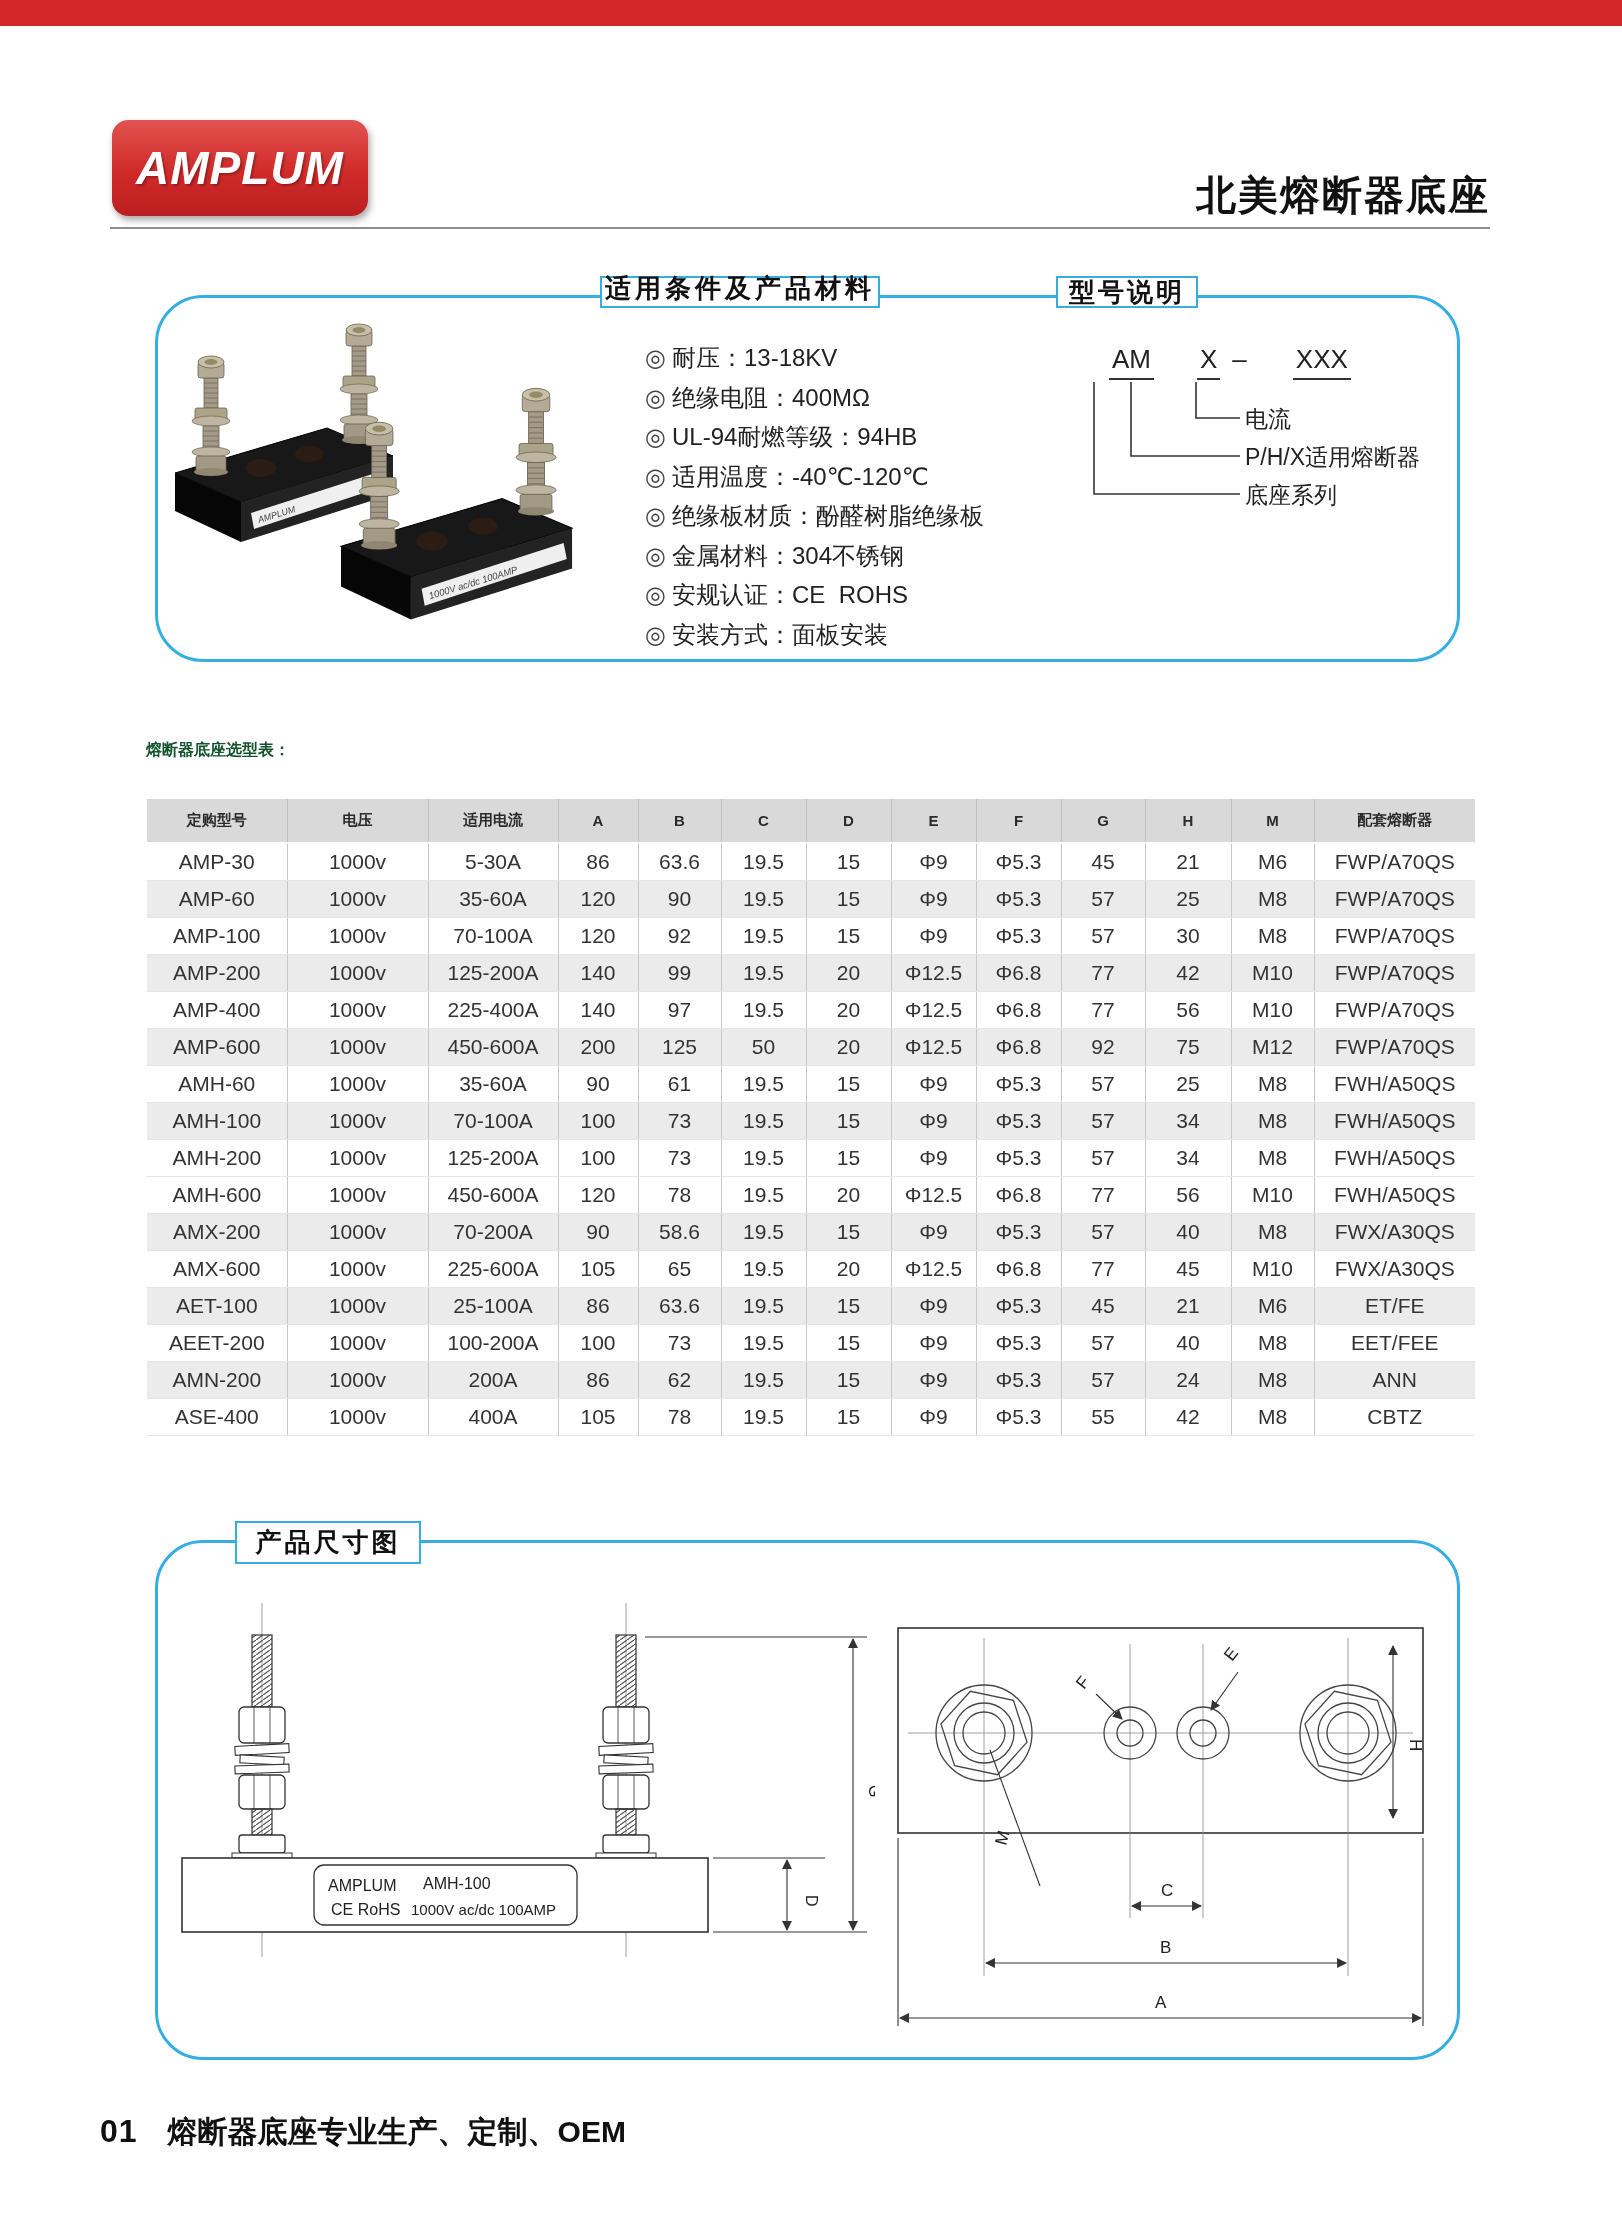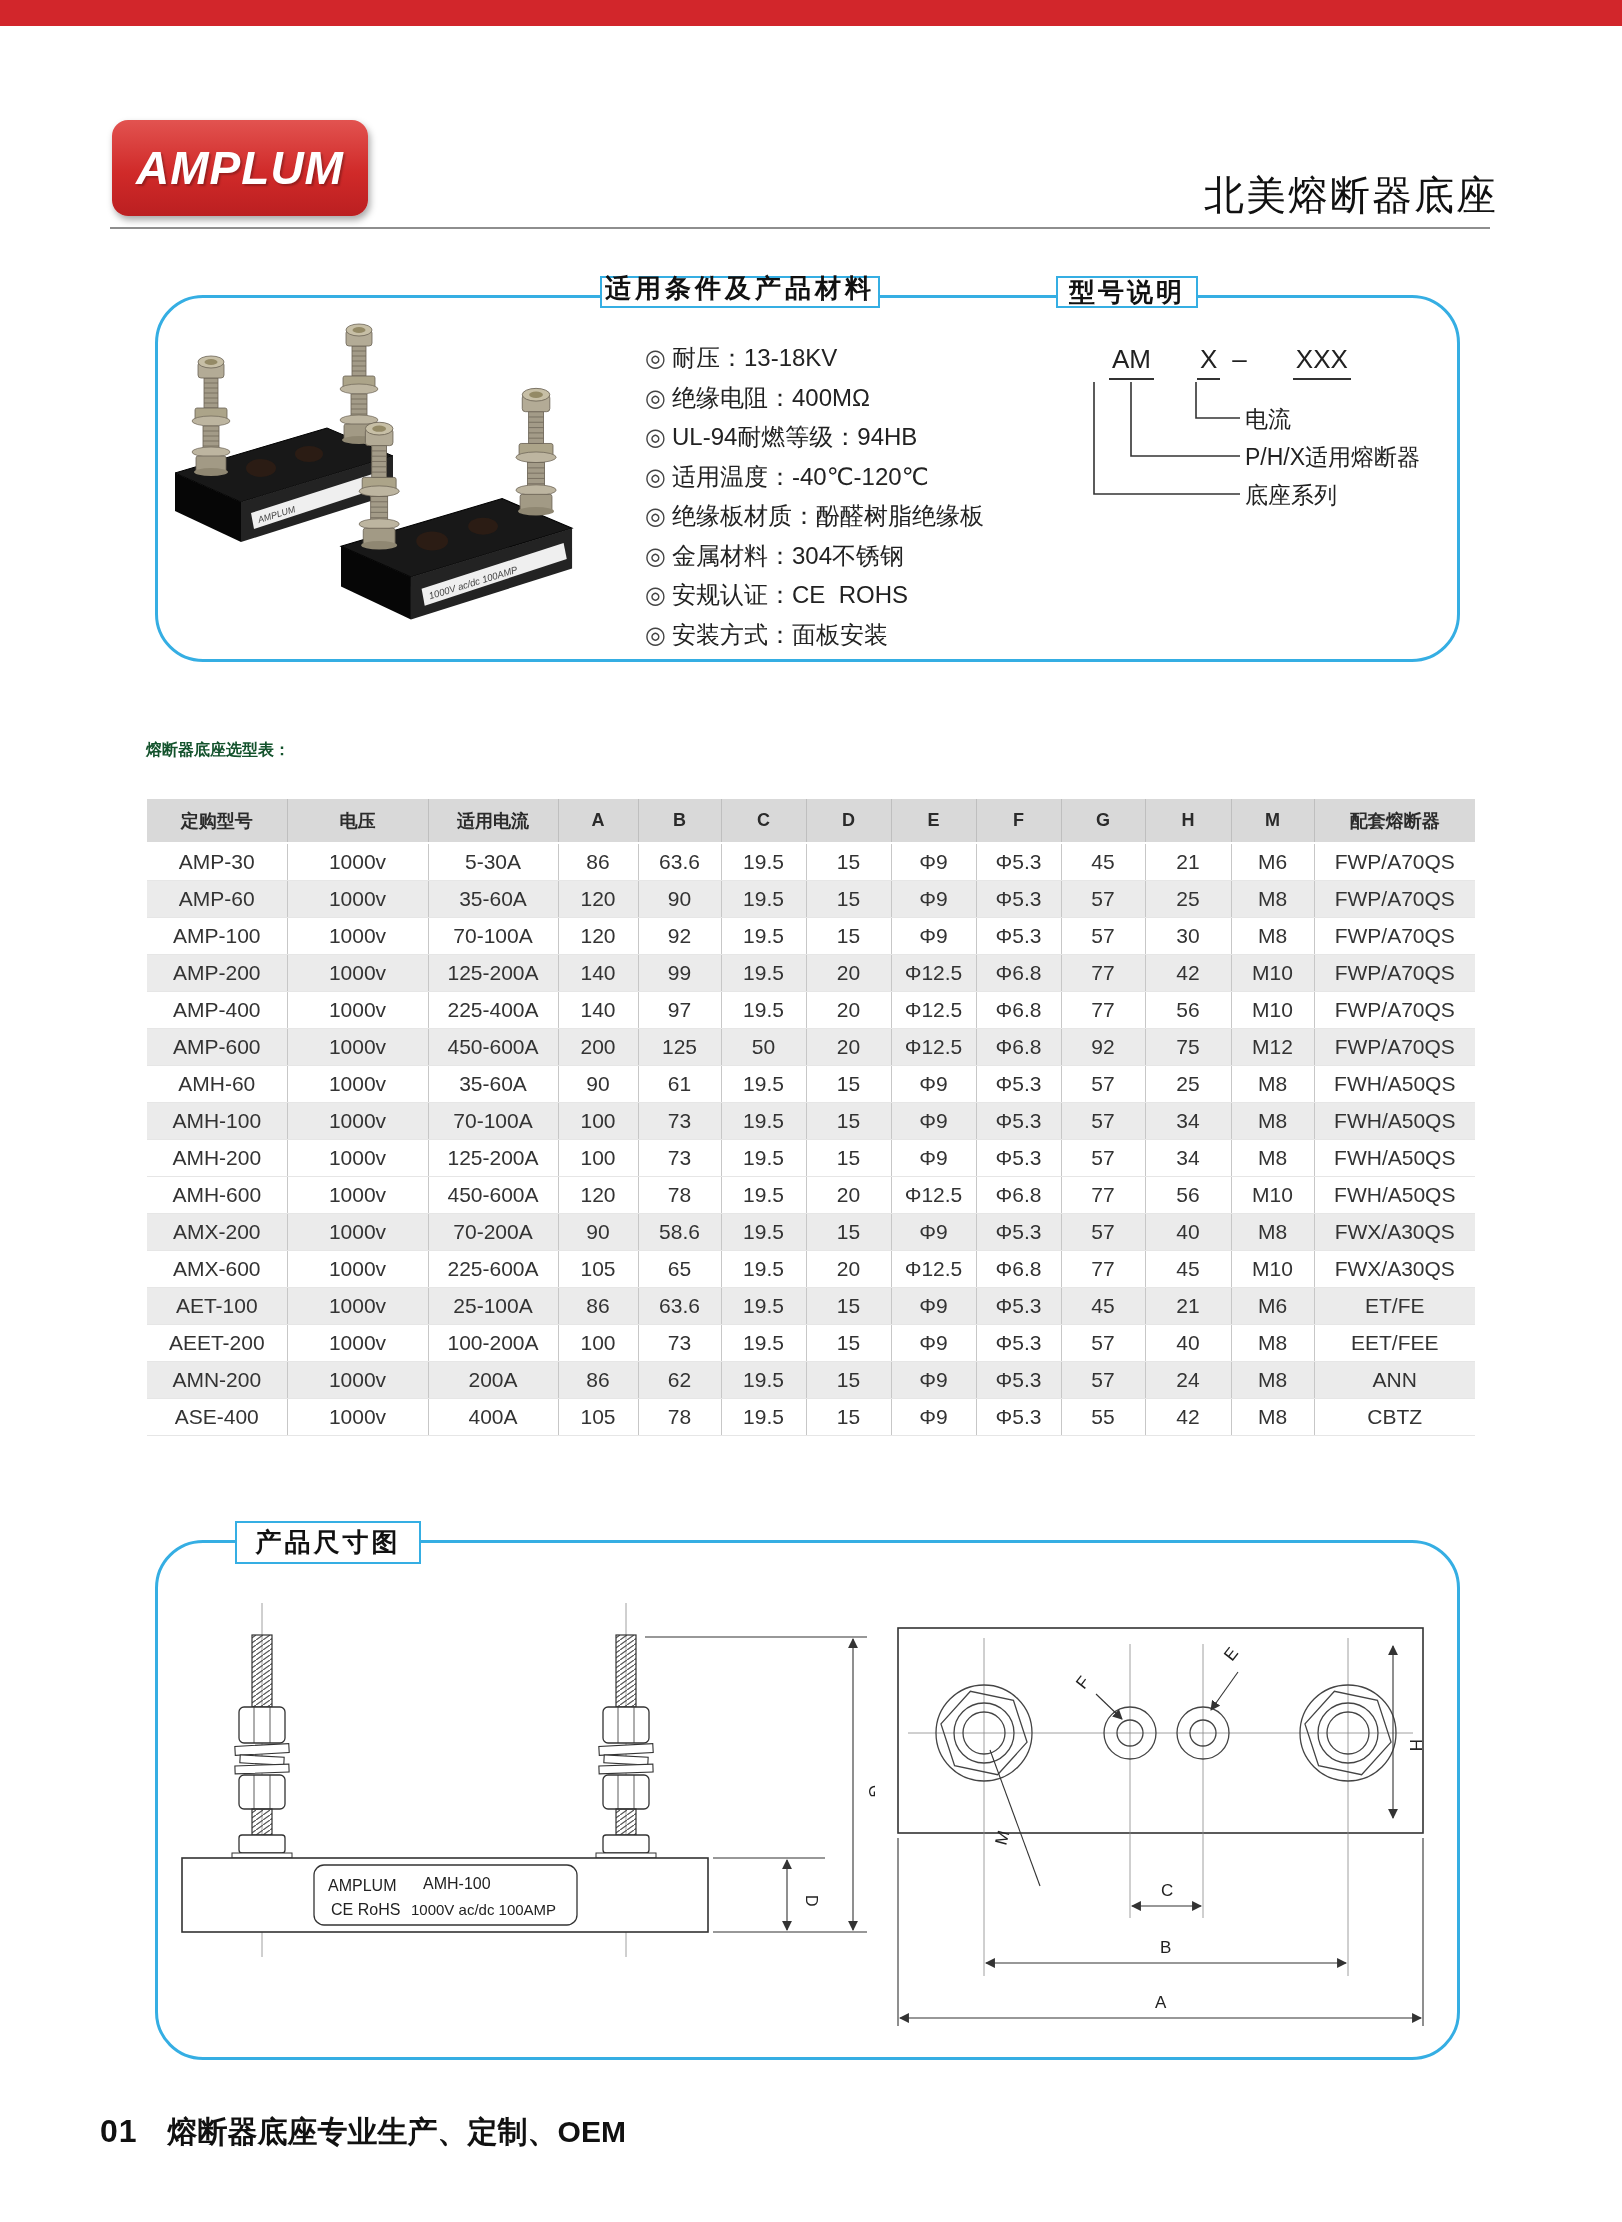--- a/index.html
+++ b/index.html
@@ -9,21 +9,21 @@
 
   .topbar { position:absolute; left:0; top:0; width:1622px; height:26px; background:#d2262b; }
 
   .logo { position:absolute; left:112px; top:120px; width:256px; height:96px;
     background:linear-gradient(180deg,#e25350 0%,#d02a29 55%,#bb1f21 100%);
     border-radius:16px; box-shadow:2px 4px 7px rgba(0,0,0,.35);
     display:flex; align-items:center; justify-content:center; }
   .logo span { color:#fff; font-style:italic; font-weight:bold; font-size:46px;
     letter-spacing:1px; text-shadow:2px 2px 2px rgba(0,0,0,.25); }
 
-  .page-title { position:absolute; right:124px; top:168px; font-size:40px; font-weight:400;
+  .page-title { position:absolute; right:132px; top:168px; font-size:40px; font-weight:700;
     color:#111; letter-spacing:2px; }
   .head-rule { position:absolute; left:110px; top:227px; width:1380px; height:2px; background:#8e8e8e; }
 
   .bluebox { position:absolute; border:3px solid #35aee3; border-radius:48px; background:#fff; }
   .box1 { left:155px; top:295px; width:1305px; height:367px; }
   .box2 { left:155px; top:1540px; width:1305px; height:520px; }
 
   .tagbox { position:absolute; background:#fff; border:2px solid #35aee3;
     display:flex; align-items:center; justify-content:center;
     font-weight:bold; color:#111; z-index:3; }
@@ -42,21 +42,21 @@
   .model-code .seg { border-bottom:2px solid #333; padding:0 3px 3px 3px;margin-left:34px; }
   .model-code .dash { padding:0 3px 3px 3px; }
   .model-code .gap { width:9px; }
   .model-connect { position:absolute; left:1040px; top:382px; z-index:1; }
   .callout { position:absolute; left:1245px; font-size:23px; color:#222; white-space:nowrap; z-index:2; }
 
   .table-title { position:absolute; left:146px; top:740px; font-size:16px; font-weight:bold; color:#14532d; }
 
   .sel-table { position:absolute; left:147px; top:799px; width:1328px;
     border-collapse:collapse; table-layout:fixed; font-size:21px; color:#333; text-align:center; }
-  .sel-table th { background:#d9d9d9; height:44px; font-weight:600; font-size:18px; color:#2b2b2b;
+  .sel-table th { background:#d9d9d9; height:44px; font-weight:600; font-size:15px; color:#2b2b2b;
     border-right:1px solid #bfbfbf; border-bottom:2px solid #fff; }
   .sel-table th:last-child { border-right:none; }
   .sel-table td { height:37px; border-right:1px solid #c7c7c7; border-bottom:1px solid #e6e6e6; }
   .sel-table td:last-child { border-right:none; }
   .sel-table tr.even td { background:#ebebeb; }
 
   .front-view { position:absolute; left:165px; top:1595px; z-index:2; }
   .top-view { position:absolute; left:880px; top:1598px; z-index:2; }
 
   .footer { position:absolute; left:100px; top:2112px; font-size:30px; font-weight:bold; color:#111;

